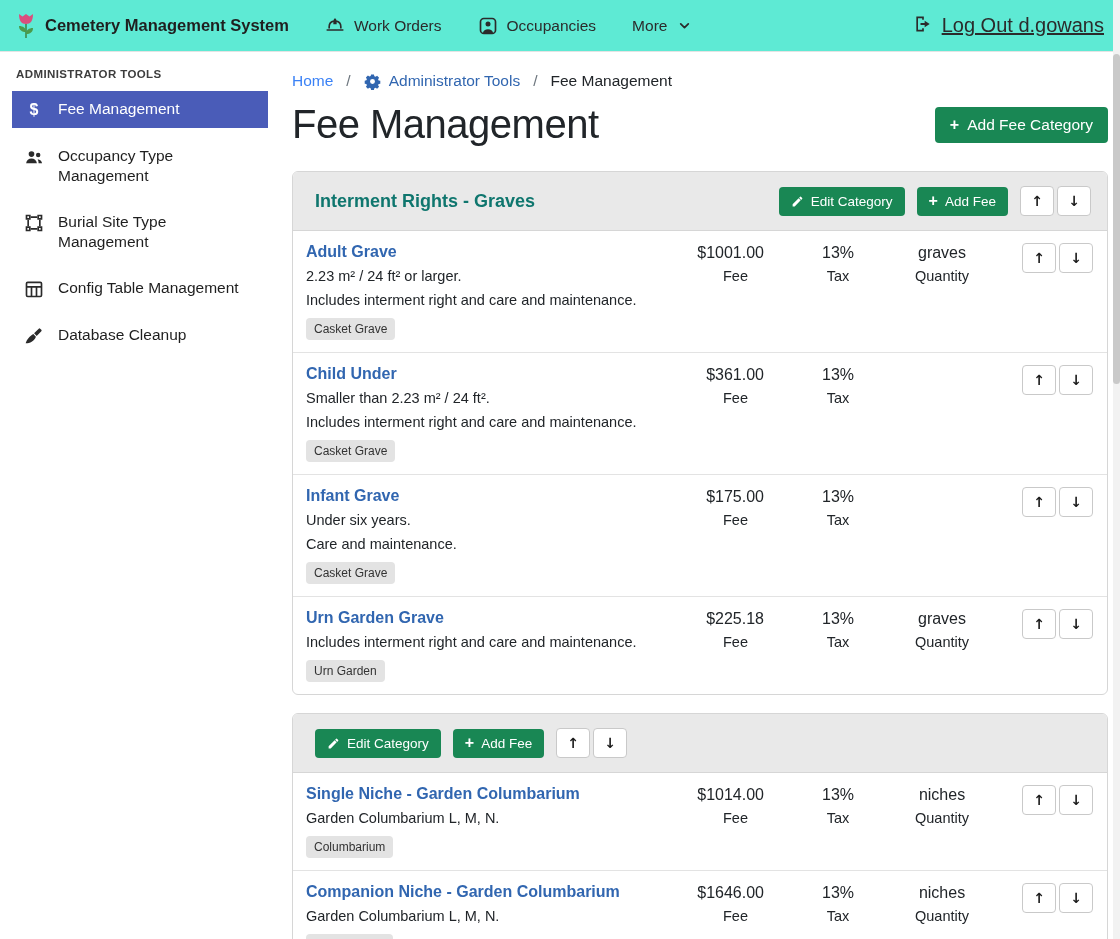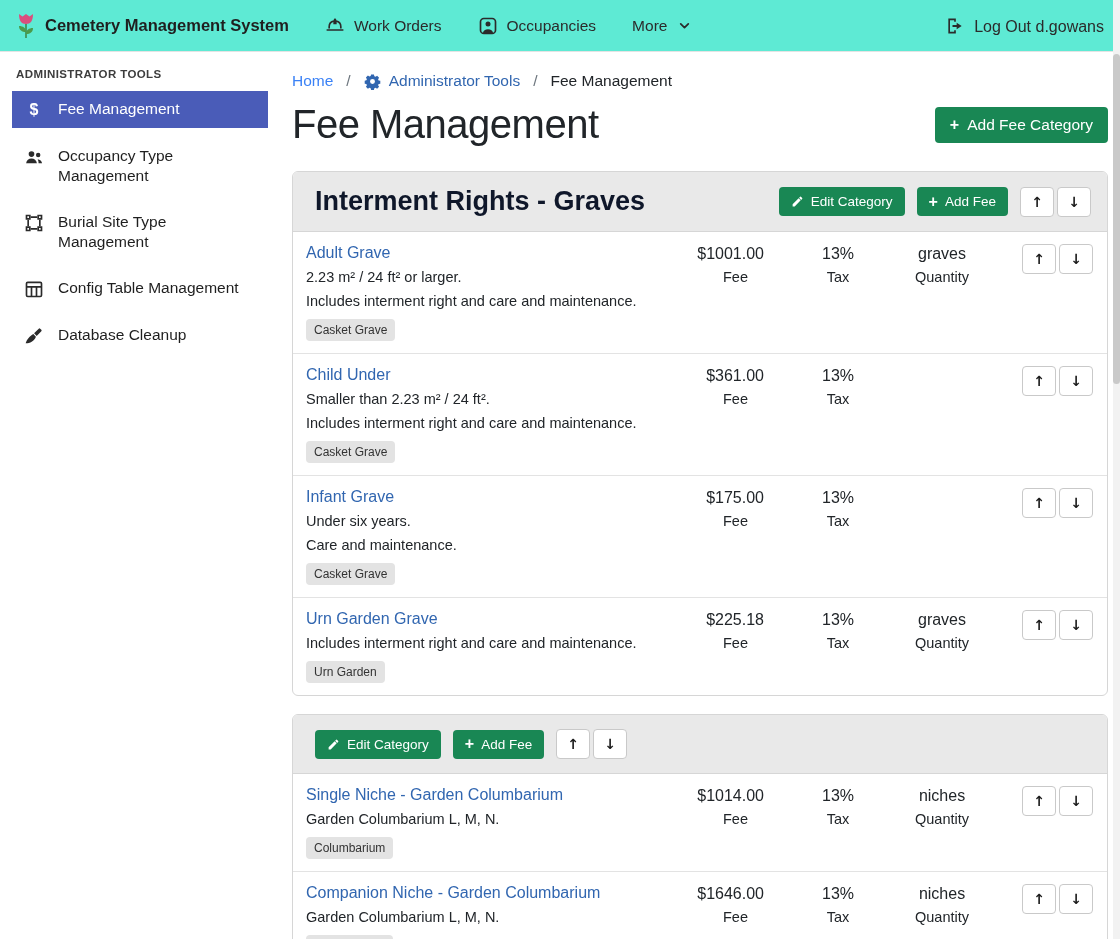--- a/index.html
+++ b/index.html
@@ -13,21 +13,21 @@
   
   .navbar {
     height: 52px; display: flex; align-items: center;
     padding: 0 16px; background: #5eead4; border-bottom: 1px solid #e4e4e4;
   }
   .brand { display: flex; align-items: center; gap: 9px; cursor: pointer; }
   .brand-title { font-size: 16.5px; font-weight: 700; color: #1f1f1f; }
   .nav-items { display: flex; align-items: center; gap: 36px; margin-left: 36px; }
   .nav-item { display: flex; align-items: center; gap: 9px; font-size: 15.5px; color: #2b2b2b; cursor: pointer; }
   .nav-item .chev { margin-left: 2px; }
-  .nav-right { margin-left: auto; display: flex; align-items: flex-end; gap: 9px; font-size: 16px; color: #2b2b2b; cursor: pointer; }
+  .nav-right { margin-left: auto; display: flex; align-items: flex-start; gap: 9px; font-size: 20px; color: #2b2b2b; cursor: pointer; text-decoration: underline; }
 
   
   .layout { display: flex; height: 887px; }
 
   
   .sidebar { width: 280px; flex: 0 0 280px; padding-top: 8px; }
   .sidebar-title {
     font-size: 11.5px; font-weight: 700; letter-spacing: .4px;
     color: #3d3d3d; padding: 8px 16px 11px;
   }
@@ -66,27 +66,27 @@
     font-family: "DejaVu Sans", sans-serif; font-size: 14px; font-weight: 700; color: #1a1a1a; cursor: pointer;
   }
 
   
   .card { border: 1px solid #d6d6d6; border-radius: 6px; margin-bottom: 18px; overflow: hidden; background: #fff; }
   .card-header {
     background: #e9e9e9; border-bottom: 1px solid #d6d6d6;
     display: flex; align-items: center; justify-content: space-between;
     padding: 14px 16px 14px 22px;
   }
-  .card-title { font-size: 27px; font-weight: 600; color: #0f172a; }
+  .card-title { font-size: 18px; font-weight: 600; color: #0f766e; }
   .header-actions { display: flex; align-items: center; gap: 12px; }
 
   .fee-row { display: flex; align-items: flex-start; padding: 12px 110px 12px 13px; position: relative; }
   .fee-row + .fee-row { border-top: 1px solid #e3e3e3; }
   .fee-main { flex: 1; min-width: 0; padding-right: 8px; }
-  .fee-name { display: inline-block; font-size: 16px; font-weight: 400; color: #3166b0; text-decoration: none; cursor: pointer; margin-bottom: 7px; }
+  .fee-name { display: inline-block; font-size: 16px; font-weight: 700; color: #3166b0; text-decoration: none; cursor: pointer; margin-bottom: 7px; }
   .fee-desc { font-size: 14.5px; color: #212529; margin-bottom: 8px; }
   .badge { display: inline-block; background: #e3e3e3; color: #333; font-size: 12px; padding: 4px 8px; border-radius: 4px; margin-top: 2px; }
 
   .stat { display: flex; flex-direction: column; padding-top: 1px; }
   .stat .val { font-size: 16px; color: #212529; }
   .stat .lbl { font-size: 14.5px; color: #212529; margin-top: 6px; }
   .stat-fee { width: 92px; text-align: right; }
   .stat-fee .lbl { padding-right: 16px; }
   .stat-tax { width: 64px; margin-left: 42px; text-align: center; }
   .stat-qty { width: 110px; margin-left: 17px; text-align: center; }

